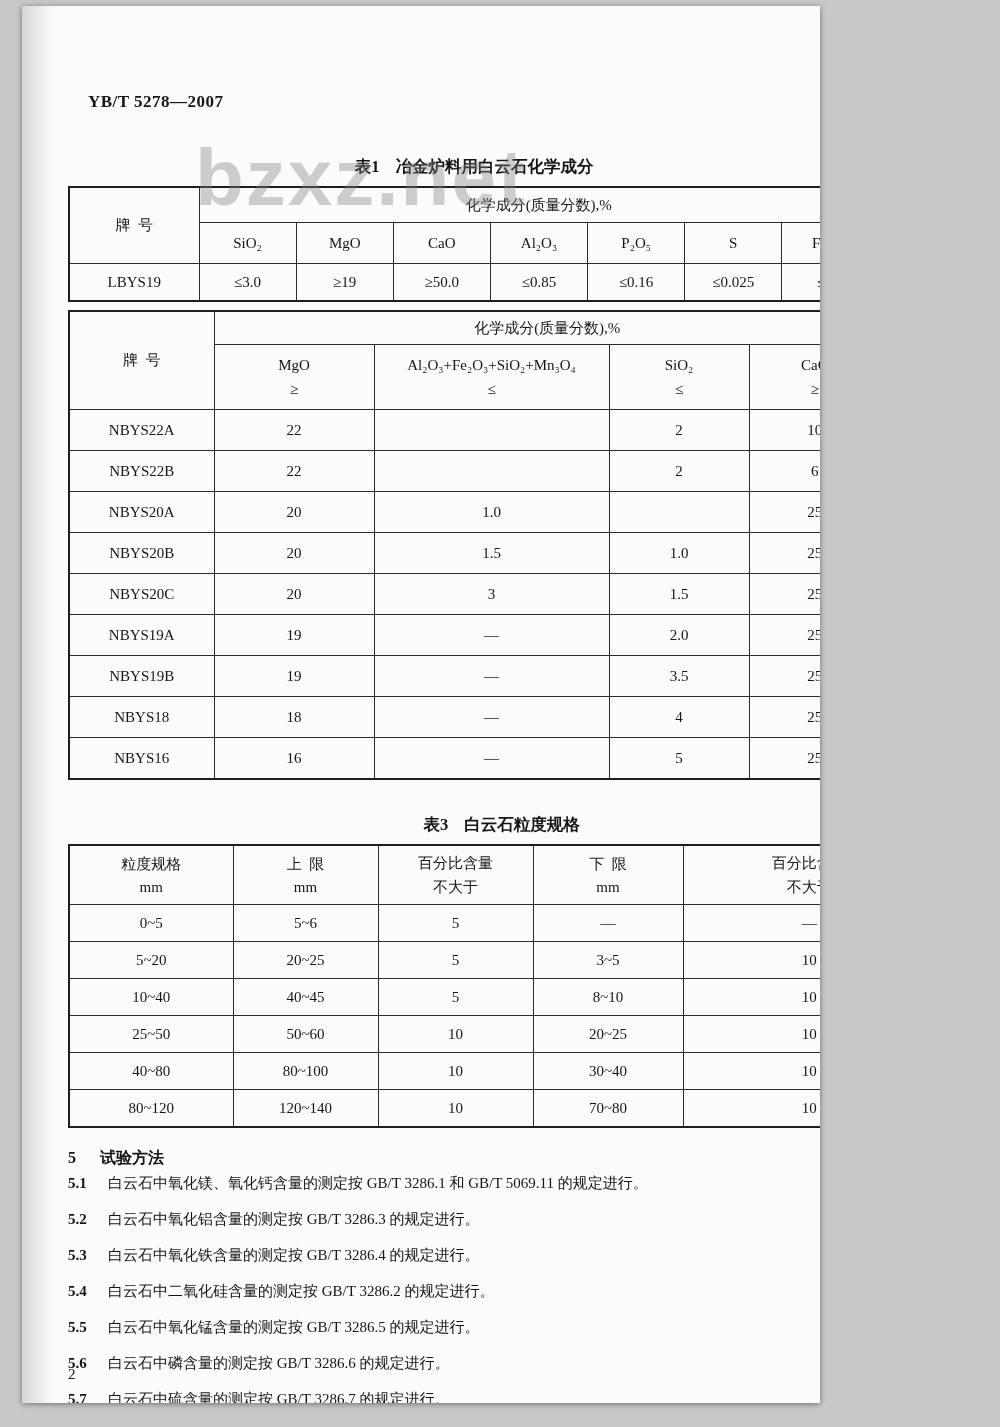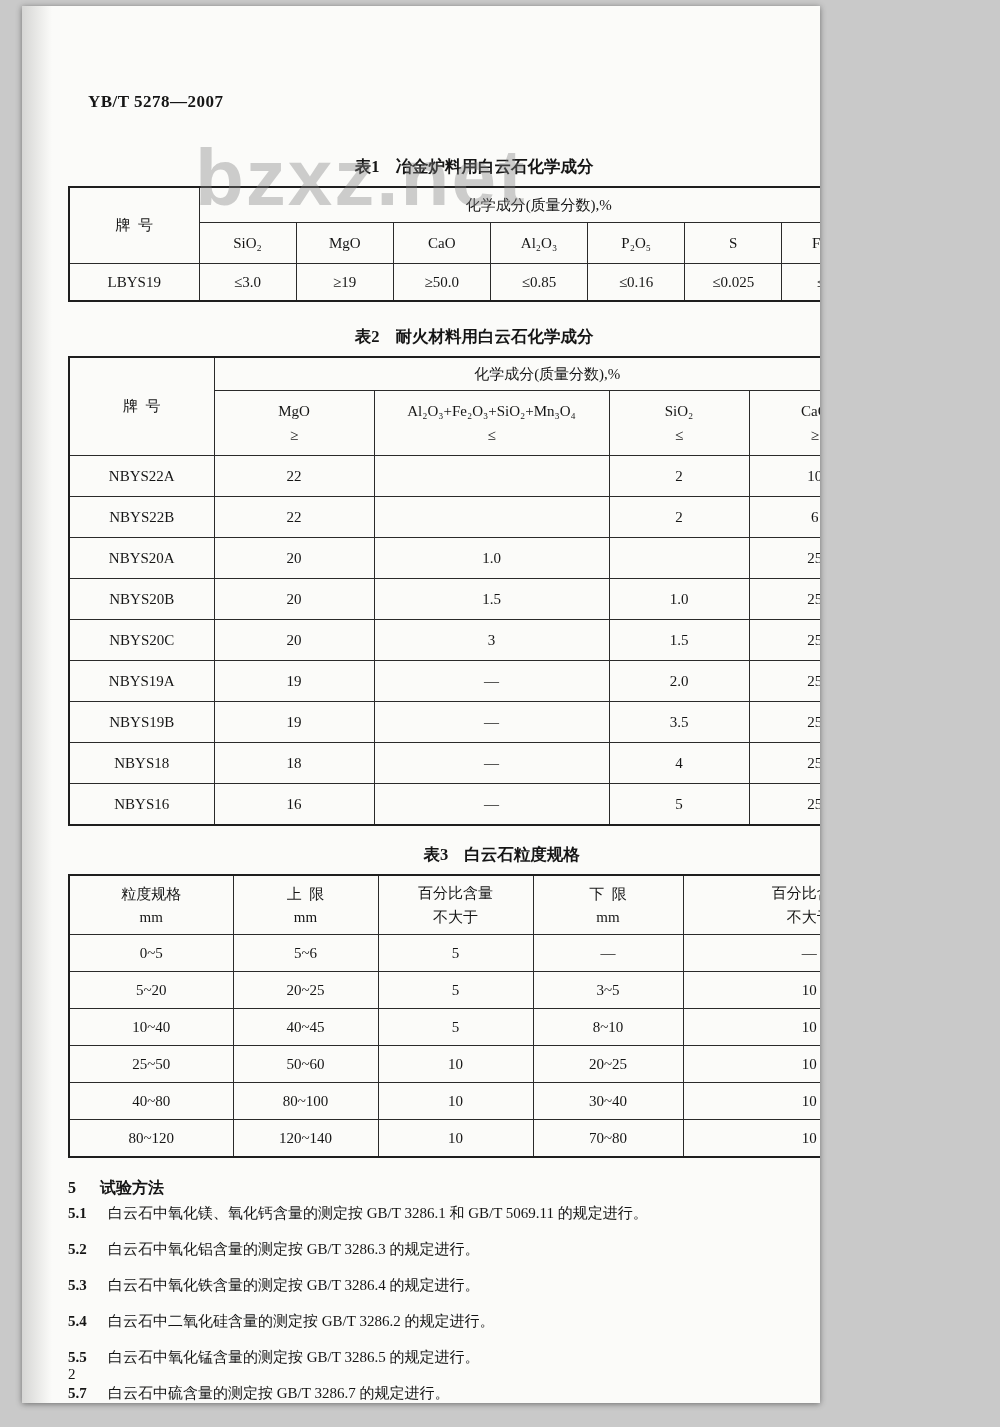--- a/index.html
+++ b/index.html
@@ -29,21 +29,21 @@
   }
   .tbl-title {
     text-align: center; font-weight: bold; font-size: 16.5px;
     margin-left: 46px;
   }
   .tbl-title .tbl-label { margin-right: 16px; }
   .w1 { width: 812px; }
   .w3 { width: 867px; }
   .tt1 { margin-top: 44px; }
   .tt2 { margin-top: 24px; }
-  .tt3 { margin-top: 18px; }
+  .tt3 { margin-top: 34px; }
   table.tbl {
     border-collapse: collapse; table-layout: fixed;
     margin-left: 46px; margin-top: 8px;
     border: 2px solid #1e1e1e;
   }
   .t1, .t2 { width: 812px; }
   .t3 { width: 867px; }
   td {
     border: 1px solid #2a2a2a;
     text-align: center; vertical-align: middle;
@@ -123,23 +123,20 @@
         <td>≥19</td>
         <td>≥50.0</td>
         <td>≤0.85</td>
         <td>≤0.16</td>
         <td>≤0.025</td>
         <td>≤1.2</td>
       </tr>
     </tbody>
   </table>
 
-  <div class="tbl-title w1 tt2">
-    <span class="tbl-label">表2</span><span>耐火材料用白云石化学成分</span>
-  </div>
 
   <table class="tbl t2">
     <colgroup>
         <col style="width:145px">
         <col style="width:160px">
         <col style="width:235px">
         <col style="width:140px">
         <col style="width:132px">
       </colgroup>
     <tbody>
@@ -324,20 +321,23 @@
   <div class="clause">
     <span class="cnum">5.3</span><span>白云石中氧化铁含量的测定按 GB/T 3286.4 的规定进行。</span>
   </div>
   <div class="clause">
     <span class="cnum">5.4</span><span>白云石中二氧化硅含量的测定按 GB/T 3286.2 的规定进行。</span>
   </div>
   <div class="clause">
     <span class="cnum">5.5</span><span>白云石中氧化锰含量的测定按 GB/T 3286.5 的规定进行。</span>
   </div>
   <div class="clause">
+    <span class="cnum">5.6</span><span>白云石中磷含量的测定按 GB/T 3286.6 的规定进行。</span>
+  </div>
+  <div class="clause">
     <span class="cnum">5.7</span><span>白云石中硫含量的测定按 GB/T 3286.7 的规定进行。</span>
   </div>
 
   <div class="page-num">2</div>
 
   <div class="watermark">bzxz.net</div>
 
 </div>
 
 </body></html>

